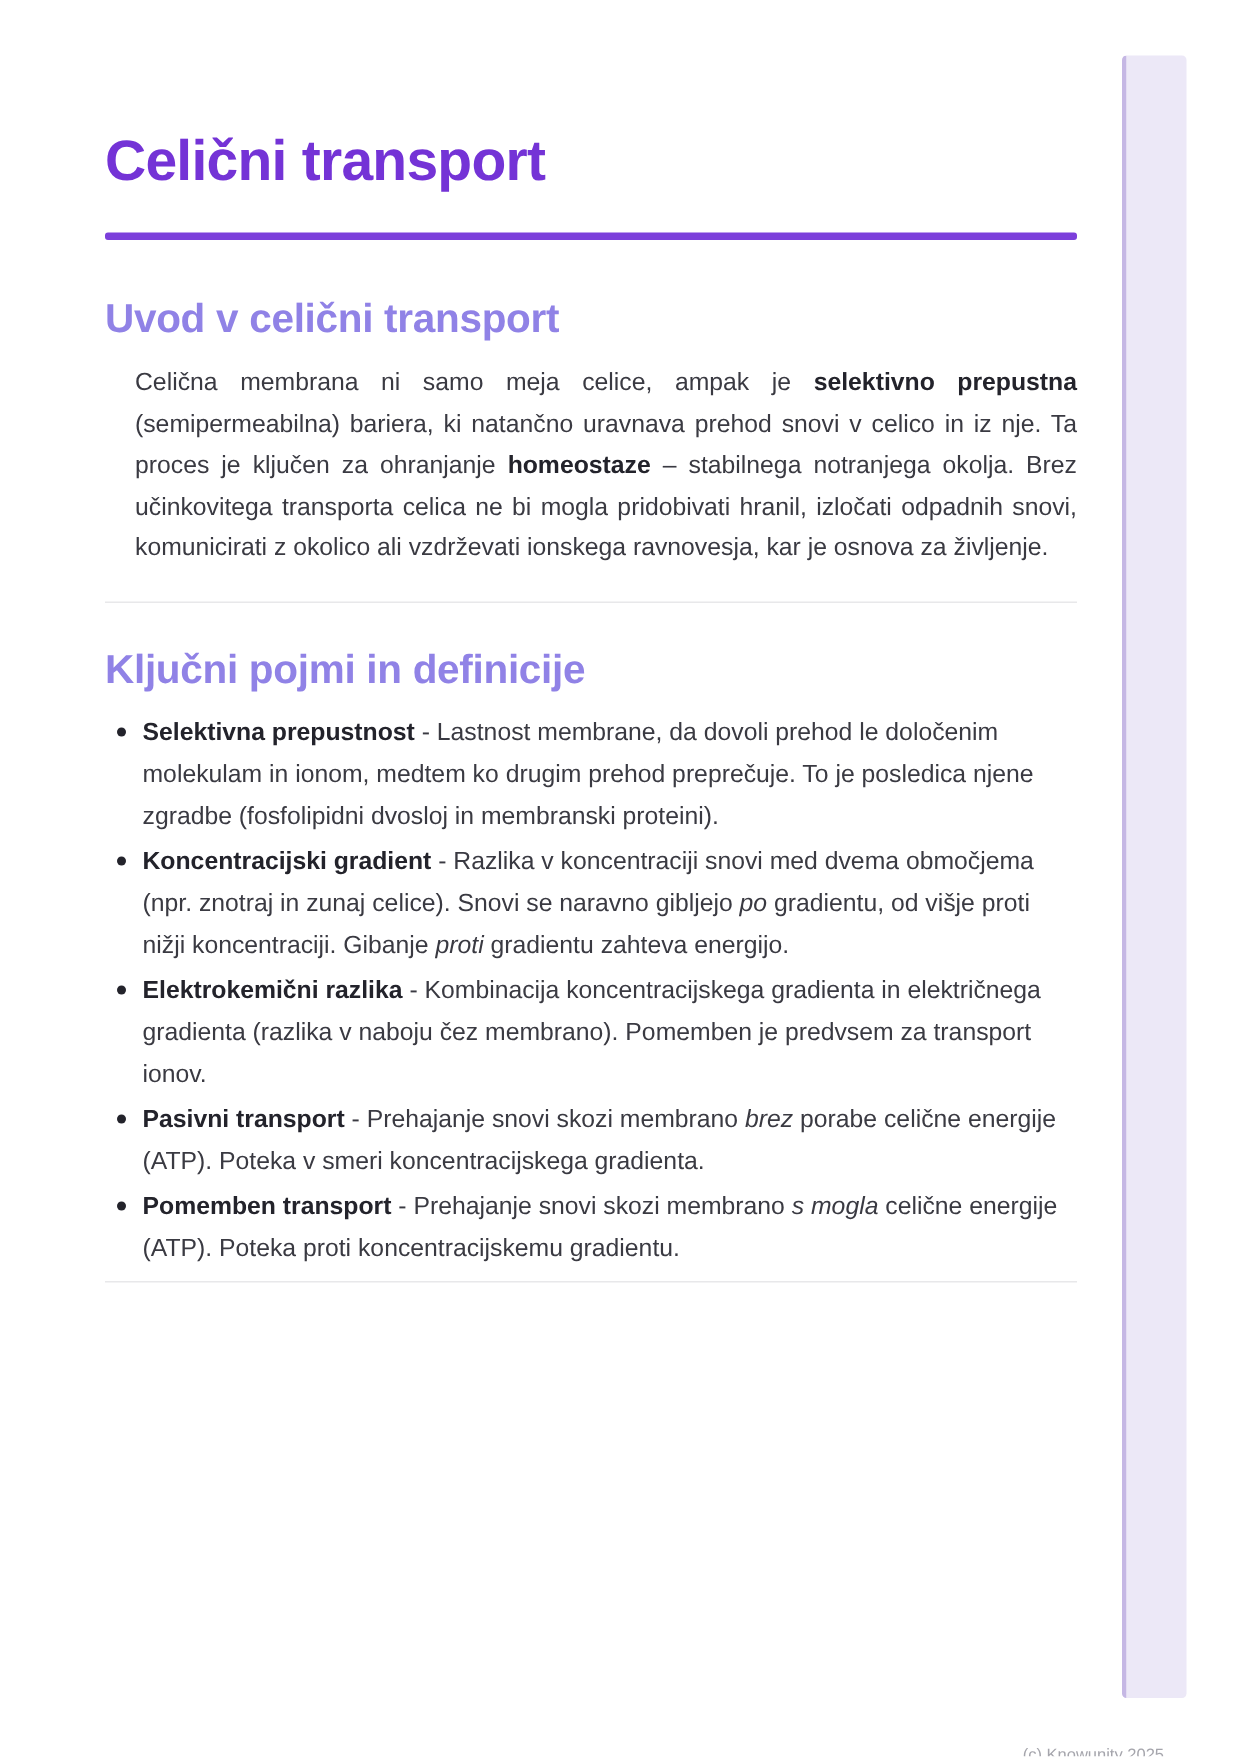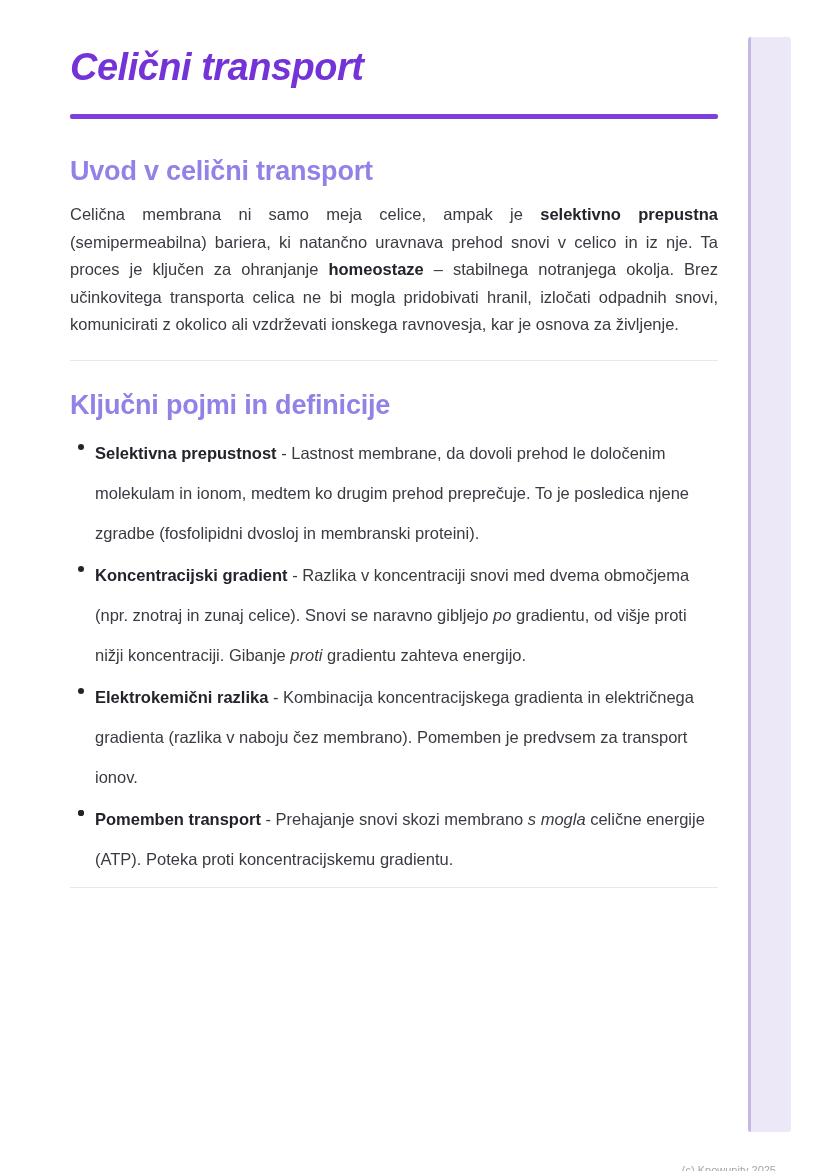--- a/index.html
+++ b/index.html
@@ -26,27 +26,26 @@
     z-index: 1;
   }
   .content {
     position: absolute;
     left: 70px;
     top: 0;
     width: 648px;
     z-index: 2;
   }
   h1.doc-title {
-    padding-top: 44px;
+    padding-top: 85px;
     font-size: 38px;
     line-height: 46px;
     font-weight: 700;
     letter-spacing: -0.5px;
     color: #7433d6;
-    font-style: italic;
   }
   .title-rule {
     margin-top: 24px;
     height: 5px;
     width: 100%;
     background: #7c3fdb;
     border-radius: 2px;
   }
   h2.section-heading {
     font-size: 27px;
@@ -55,40 +54,41 @@
     letter-spacing: -0.2px;
     color: #9082e6;
   }
   .s1 h2 { margin-top: 38px; }
   .s2 h2 { margin-top: 30px; }
   .s3 h2 { margin-top: 28px; }
   p.body-text {
     font-size: 16.5px;
     line-height: 27.5px;
     color: #3a3a42;
+    margin-left: 20px;
   }
   p.justified { text-align: justify; }
   .s1 p { margin-top: 16px; }
   .s3 p.lead { margin-top: 16px; }
   b { color: #23232b; font-weight: 700; }
   .divider {
     height: 1px;
     background: #e8e8ea;
     margin-top: 21px;
   }
   .divider.d2 { margin-top: 8px; }
   ul.terms-list {
     margin-top: 14px;
     list-style: none;
   }
   ul.terms-list li {
     position: relative;
     padding-left: 25px;
     font-size: 16.5px;
-    line-height: 40px;
+    line-height: 28px;
     margin-bottom: 2px;
     color: #3a3a42;
   }
   .bullet {
     position: absolute;
     left: 8px;
     top: 11px;
     width: 6px;
     height: 6px;
     border-radius: 50%;
@@ -141,20 +141,21 @@
         <li>
           <span class="bullet"></span>
           <span><b>Koncentracijski gradient</b><span> - Razlika v koncentraciji snovi med dvema območjema (npr. znotraj in zunaj celice). Snovi se naravno gibljejo </span><i>po</i><span> gradientu, od višje proti nižji koncentraciji. Gibanje </span><i>proti</i><span> gradientu zahteva energijo.</span></span>
         </li>
         <li>
           <span class="bullet"></span>
           <span><b>Elektrokemični razlika</b><span> - Kombinacija koncentracijskega gradienta in električnega gradienta (razlika v naboju čez membrano). Pomemben je predvsem za transport ionov.</span></span>
         </li>
         <li>
           <span class="bullet"></span>
+          <span><b>Pasivni transport</b><span> - Prehajanje snovi skozi membrano </span><i>brez</i><span> porabe celične energije (ATP). Poteka v smeri koncentracijskega gradienta.</span></span>
         </li>
         <li>
           <span class="bullet"></span>
           <span><b>Pomemben transport</b><span> - Prehajanje snovi skozi membrano </span><i>s mogla</i><span> celične energije (ATP). Poteka proti koncentracijskemu gradientu.</span></span>
         </li>
       </ul>
     </section>
 
     <div class="divider d2"></div>
 

